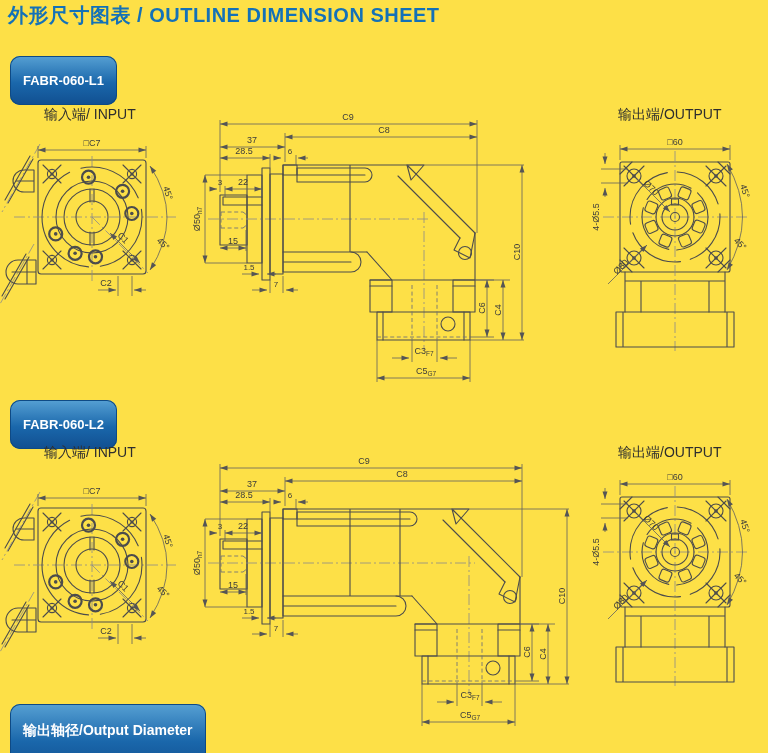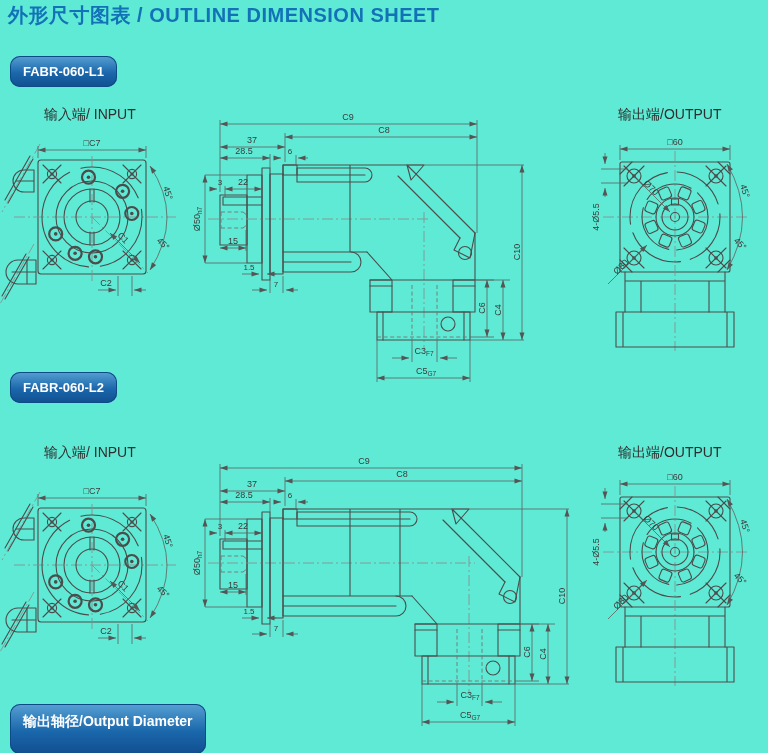--- a/index.html
+++ b/index.html
@@ -1,24 +1,24 @@
 <!DOCTYPE html>
 <html><head>
 <meta charset="utf-8">
 <style>
   html,body{margin:0;padding:0;background:#ffffff;}
-  #page{position:relative;width:768px;height:753px;background:#5eead4;overflow:hidden;
+  #page{position:relative;width:768px;height:753px;background:#fde047;overflow:hidden;
         font-family:"Liberation Sans",sans-serif;}
   #title{position:absolute;left:8px;top:2px;font-size:20px;font-weight:800;
          letter-spacing:.5px;color:#1371b8;white-space:nowrap;}
-  .badge{position:absolute;left:10px;height:21px;line-height:21px;padding:5px 13px;
+  .badge{position:absolute;left:10px;height:21px;line-height:21px;padding:14px 13px;
          border-radius:10px;color:#fff;font-size:13px;font-weight:bold;
          background:linear-gradient(180deg,#56a0d3 0%,#1a67ab 55%,#114f90 100%);
          box-shadow:inset 0 0 0 1px #0e4a85;white-space:nowrap;}
-  #badge-l1{top:56px;} #badge-l2{top:372px;}
+  #badge-l1{top:56px;} #badge-l2{top:400px;}
   #badge-out{top:704px;height:40px;line-height:24px;font-size:14px;}
   .viewlabel{position:absolute;font-size:14px;color:#2e2e2e;white-space:nowrap;text-align:right;}
   svg.dwg{position:absolute;overflow:visible;}
   .ol{fill:none;stroke:#4c4c4c;stroke-width:1.1;stroke-linecap:round;stroke-linejoin:round;}
   .th{fill:none;stroke:#5f5f5f;stroke-width:.8;}
   .cl{fill:none;stroke:#8a8a8a;stroke-width:.8;stroke-dasharray:11 3 2 3;}
   .hd{fill:none;stroke:#757575;stroke-width:.9;stroke-dasharray:4 2.6;}
   .dtx{font-family:"Liberation Sans",sans-serif;font-size:9px;fill:#3b3b3b;text-anchor:middle;}
   .sm{font-size:8px;}
   .sub{font-size:6.5px;}

